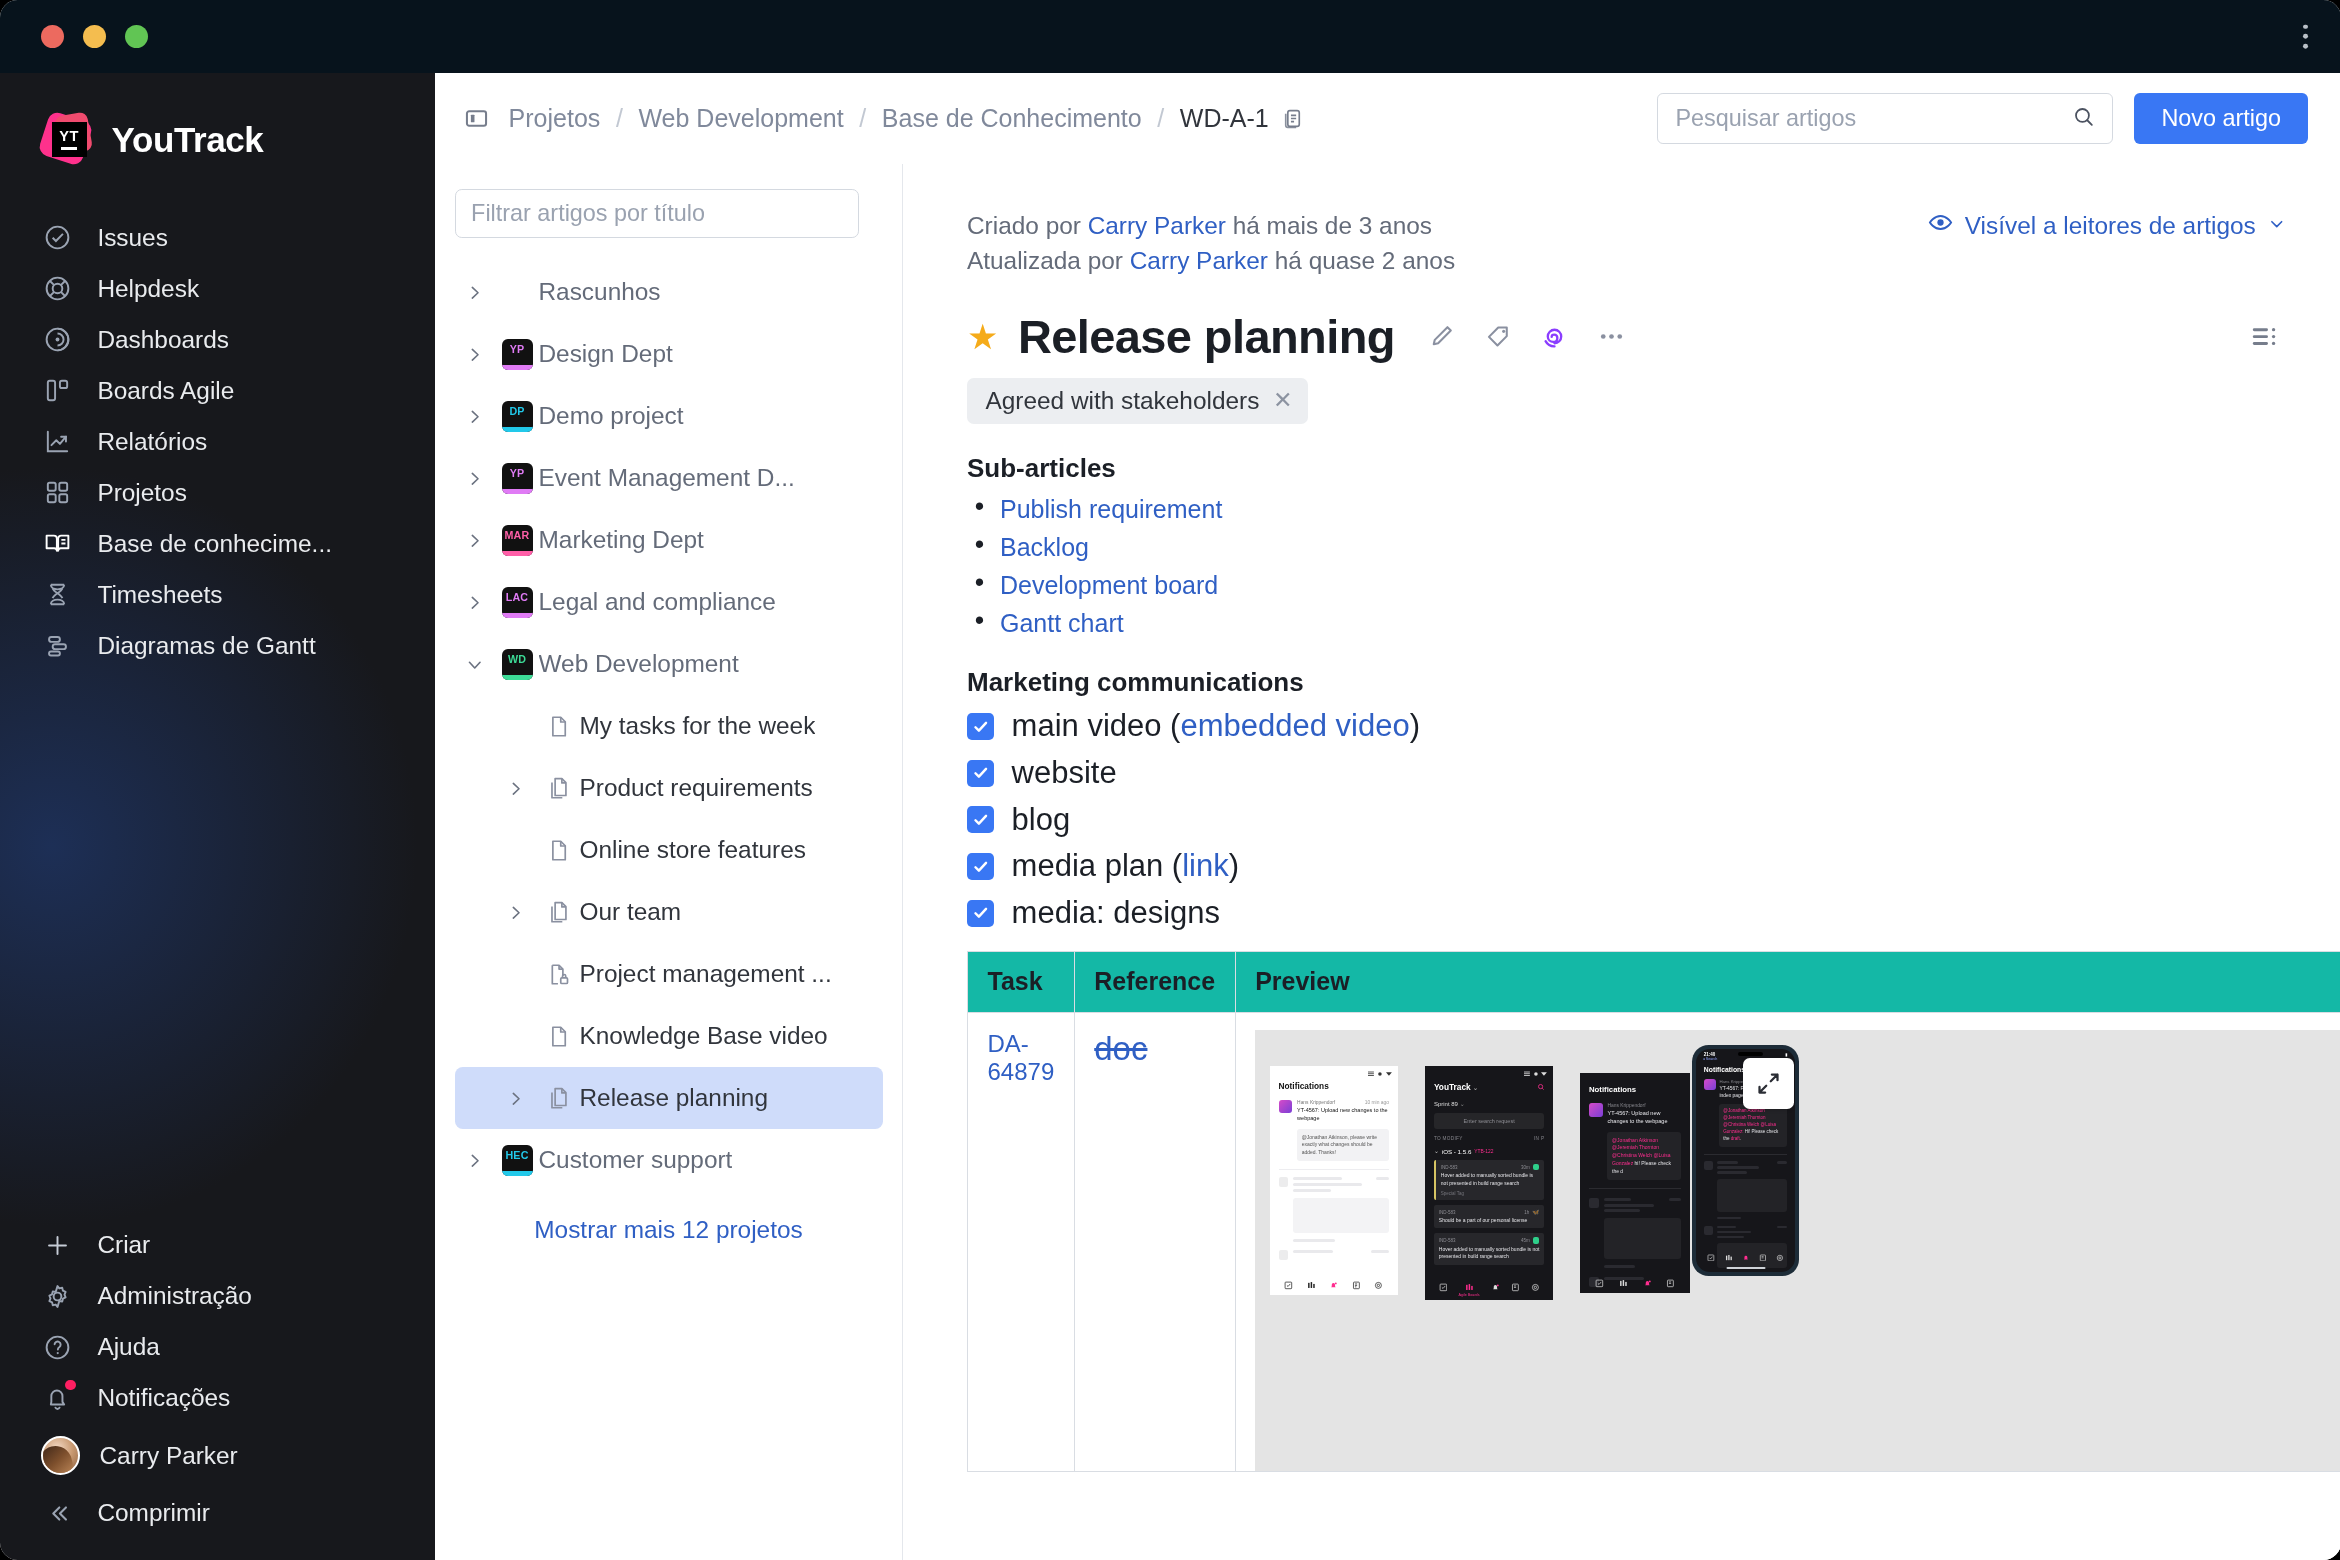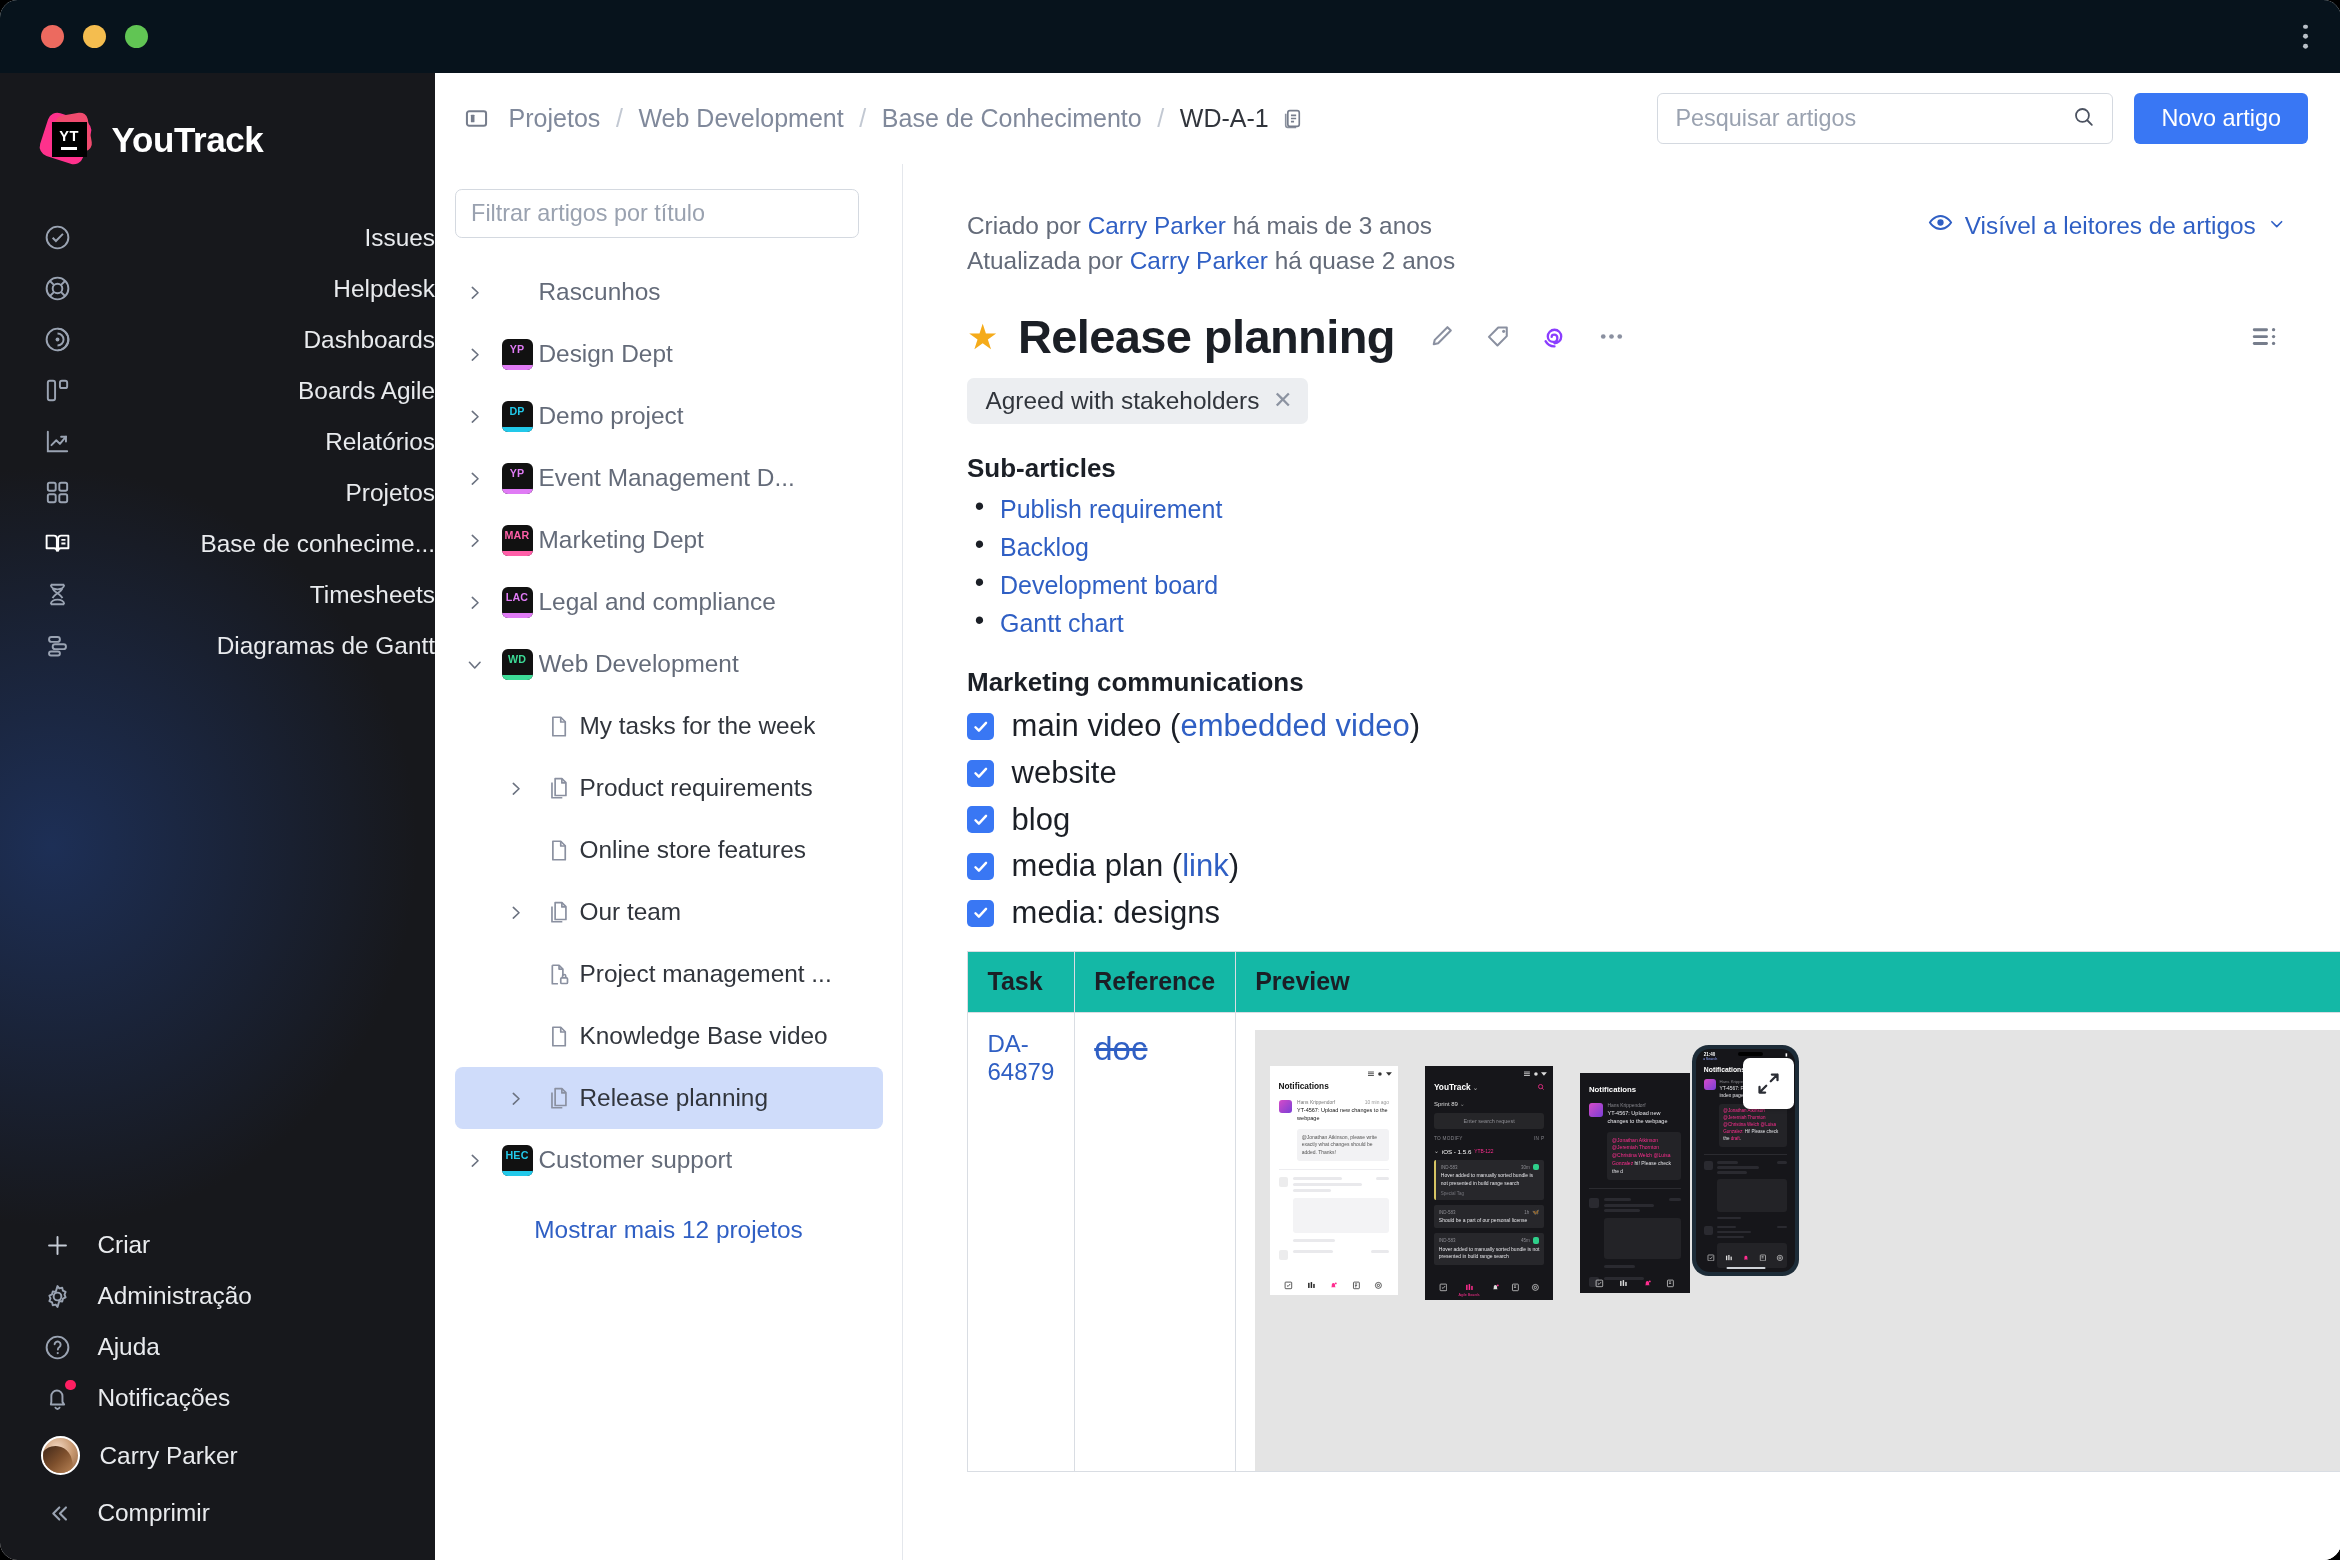--- a/index.html
+++ b/index.html
@@ -42,21 +42,21 @@
   .yt-logo .sq b { color:#fff; font-size:14.6px; font-weight:700; line-height:1; letter-spacing:0.5px; }
   .yt-logo .sq i { display:block; width:15.6px; height:2.9px; background:#fff; margin-top:3.9px; }
 
   .navlist { margin-top: 45px; }
   .navitem {
     display: flex; align-items: center; gap: 23.4px;
     height: 51px; padding: 0 0 0 41px; cursor: pointer; position: relative;
   }
   .navitem .ico { width: 33px; height: 33px; flex: 0 0 33px; display:flex; align-items:center; justify-content:center; }
   .navitem .lbl { font-size: 24.4px; color: #e9ebee; white-space: nowrap; }
-  .navlist .navitem { margin-bottom: 0; justify-content: space-between; }
+  .navlist .navitem { margin-bottom: 0; }
   .navlist-main .navitem { margin-bottom: 0px; height: 51px; }
   #nav-bottom { position: absolute; left: 0; bottom: 0; width: 435px; padding-bottom: 21.5px; }
   #nav-bottom .navitem { height: 51px; }
   .avatar {
     width: 39px; height: 39px; border-radius: 50%; flex:0 0 39px; overflow:hidden;
     background: radial-gradient(circle at 40% 30%, #f4dac6 0%, #c99a72 48%, #8a5c3b 100%);
     position: relative; border: 2px solid #fff;
   }
   .avatar::after {
     content:""; position:absolute; left:-3.9px; top:7.8px; width:33px; height:33px;

